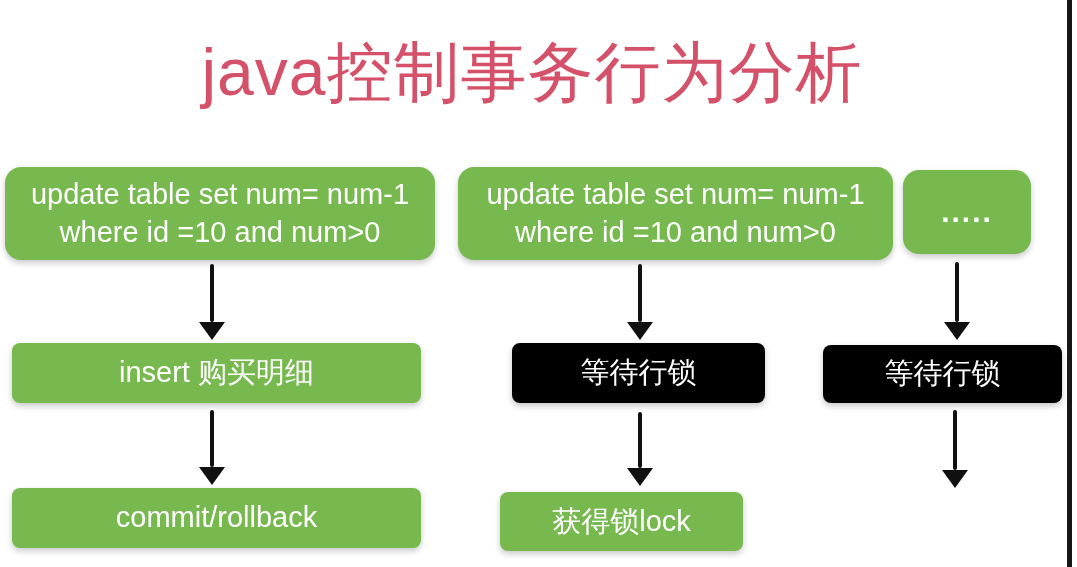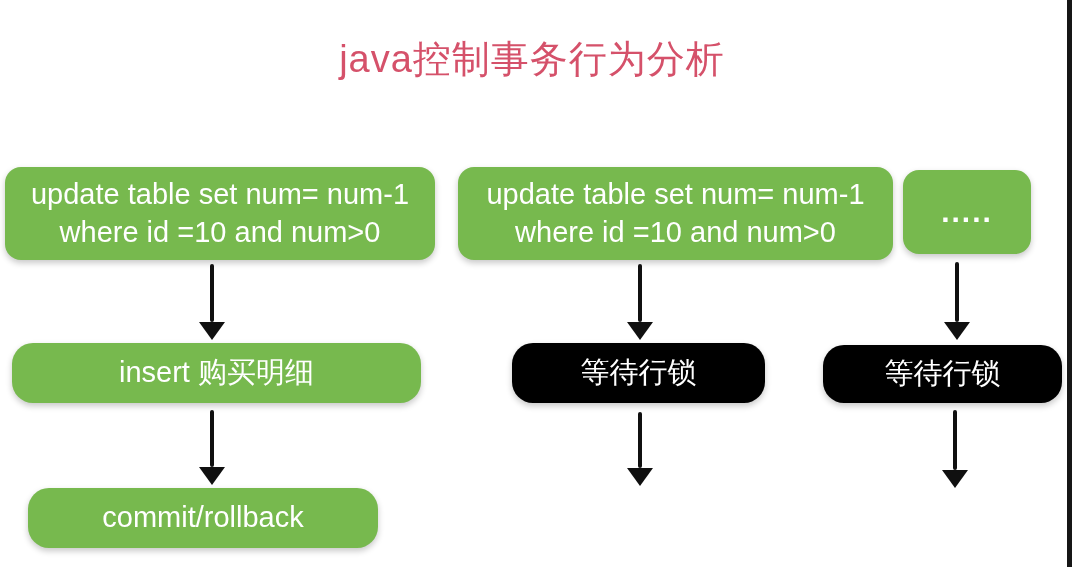--- a/index.html
+++ b/index.html
@@ -6,44 +6,44 @@
   .canvas{
     position:relative;
     width:1077px;height:567px;
     background:#ffffff;
     overflow:hidden;
     font-family:"Liberation Sans","DejaVu Sans",sans-serif;
   }
   .title{
     position:absolute;
     left:0; right:13px; top:28px;
-    margin:6px;
+    margin:0;
     text-align:center;
-    font-size:38px;
+    font-size:66px;
     font-weight:400;
     letter-spacing:1px;
     color:#d5516a;
   }
   .box{
     position:absolute;
     display:flex;
     flex-direction:column;
     align-items:center;
     justify-content:center;
     color:#ffffff;
     font-size:29px;
     line-height:1.28;
     text-align:center;
     box-shadow:0 3px 6px rgba(0,0,0,0.22);
     white-space:nowrap;
   }
   .green{background:#77b94e;}
   .red{background:#000000;}
   .r16{border-radius:16px;}
-  .r12{border-radius:21px;text-align:right;}
+  .r12{border-radius:8px;text-align:right;}
   .dots{font-size:30px;font-weight:700;letter-spacing:2px;}
   .arrow{
     position:absolute;
     display:flex;
     flex-direction:column;
     align-items:center;
     width:26px;
   }
   .arrow .stem{
     width:4px;
@@ -83,21 +83,21 @@
 
   <div class="box green r12" style="left:12px;top:343px;width:409px;height:60px">
     <div>insert 购买明细</div>
   </div>
 
   <div class="arrow" style="left:199px;top:410px;height:75px">
     <div class="stem"></div>
     <div class="head"></div>
   </div>
 
-  <div class="box green r12" style="left:28px;top:488px;width:350px;height:60px">
+  <div class="box green r12" style="left:12px;top:488px;width:409px;height:60px">
     <div>commit/rollback</div>
   </div>
 
   <div class="box green r16" style="left:458px;top:167px;width:435px;height:93px">
     <div>update table set num= num-1</div>
     <div>where id =10 and num&gt;0</div>
   </div>
 
   <div class="arrow" style="left:627px;top:264px;height:76px">
     <div class="stem"></div>
@@ -106,20 +106,23 @@
 
   <div class="box red r12" style="left:512px;top:343px;width:253px;height:60px">
     <div>等待行锁</div>
   </div>
 
   <div class="arrow" style="left:627px;top:412px;height:74px">
     <div class="stem"></div>
     <div class="head"></div>
   </div>
 
+  <div class="box green r12" style="left:500px;top:492px;width:243px;height:59px">
+    <div>获得锁lock</div>
+  </div>
 
   <div class="box green r16" style="left:903px;top:170px;width:128px;height:84px">
     <div class="dots">.....</div>
   </div>
 
   <div class="arrow" style="left:944px;top:262px;height:78px">
     <div class="stem"></div>
     <div class="head"></div>
   </div>
 

